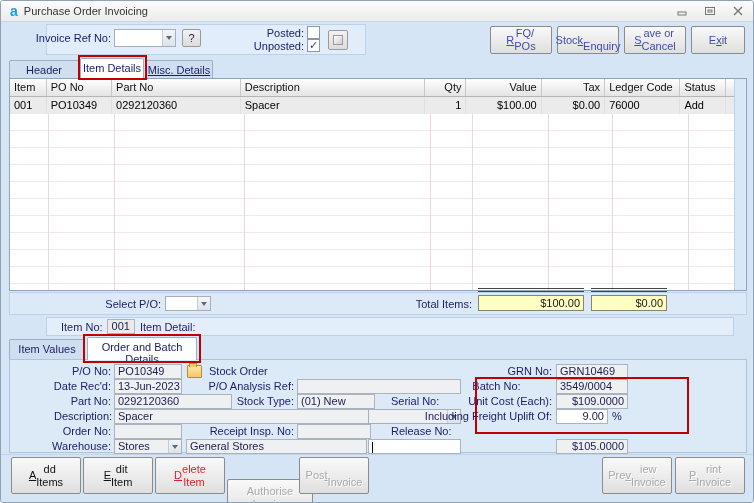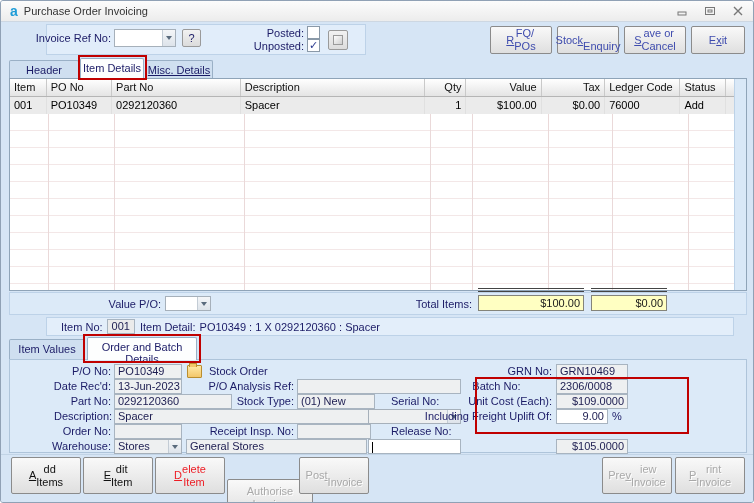--- a/index.html
+++ b/index.html
@@ -151,58 +151,57 @@
       <div class="td num" style="width:76px;">$100.00</div>
       <div class="td num" style="width:64px;">$0.00</div>
       <div class="td" style="width:76px;">76000</div>
       <div class="td" style="width:46px;">Add</div>
       <div class="td" style="flex:1;border-right:none;"></div>
     </div>
     <div class="scrollstrip"></div>
   </div>
 
   <div class="pstrip"></div>
-  <div class="lbl r" style="left:80px;top:296px;width:80px;">Value P/O:</div>
+  <div class="lbl r" style="left:80px;top:296px;width:80px;">Select P/O:</div>
   <div class="combo" style="left:164px;top:295px;width:46px;">
     <span class="arrowbox">
         <span class="tri"></span>
       </span>
   </div>
   <div class="lbl r" style="left:400px;top:296px;width:71px;">Total Items:</div>
   <div class="dbl" style="left:477px;top:287px;width:106px;"></div>
   <div class="field yellow" style="left:477px;top:294px;width:106px;height:16px;line-height:14px;">$100.00</div>
   <div class="dbl" style="left:590px;top:287px;width:76px;"></div>
   <div class="field yellow" style="left:590px;top:294px;width:76px;height:16px;line-height:14px;">$0.00</div>
 
   <div class="summary">
     <span class="slbl" style="margin-left:14px;">Item No:</span>
     <span class="inobox">001</span>
     <span class="slbl">Item Detail:</span>
-    <span class="slbl" style="margin-left:4px;">PO10349 : 1 X 0292120360 : Spacer</span>
   </div>
 
   <div class="tab active" style="left:86px;top:336px;width:110px;height:23px;">Order and Batch Details</div>
   <div class="tab" style="left:8px;top:338px;width:76px;height:20px;">Item Values</div>
   <div class="annot" style="left:82px;top:333px;width:118px;height:29px;"></div>
 
   <div class="details"></div>
 
   <div class="lbl r" style="left:8px;top:363px;width:102px;">P/O No:</div>
   <div class="field" style="left:113px;top:363px;width:68px;">PO10349</div>
   <div class="folder" style="left:186px;top:364px;"></div>
   <div class="lbl" style="left:208px;top:363px;">Stock Order</div>
   <div class="lbl r" style="left:440px;top:363px;width:111px;">GRN No:</div>
   <div class="field" style="left:555px;top:363px;width:72px;">GRN10469</div>
 
   <div class="lbl r" style="left:8px;top:378px;width:102px;">Date Rec'd:</div>
   <div class="field" style="left:113px;top:378px;width:68px;">13-Jun-2023</div>
   <div class="lbl r" style="left:180px;top:378px;width:113px;">P/O Analysis Ref:</div>
   <div class="field" style="left:296px;top:378px;width:164px;"></div>
   <div class="lbl r" style="left:440px;top:378px;width:111px;text-align:center;">Batch No:</div>
-  <div class="field" style="left:555px;top:378px;width:72px;">2306/0008</div>
+  <div class="field" style="left:555px;top:378px;width:72px;">3549/0004</div>
 
   <div class="lbl r" style="left:8px;top:393px;width:102px;">Part No:</div>
   <div class="field" style="left:113px;top:393px;width:118px;">0292120360</div>
   <div class="lbl r" style="left:180px;top:393px;width:113px;">Stock Type:</div>
   <div class="field" style="left:296px;top:393px;width:78px;">(01) New</div>
   <div class="lbl" style="left:390px;top:393px;">Serial No:</div>
   <div class="lbl r" style="left:440px;top:393px;width:111px;">Unit Cost (Each):</div>
   <div class="field num" style="left:555px;top:393px;width:72px;">$109.0000</div>
 
   <div class="lbl r" style="left:8px;top:408px;width:102px;padding-left:45px;">Description:</div>

